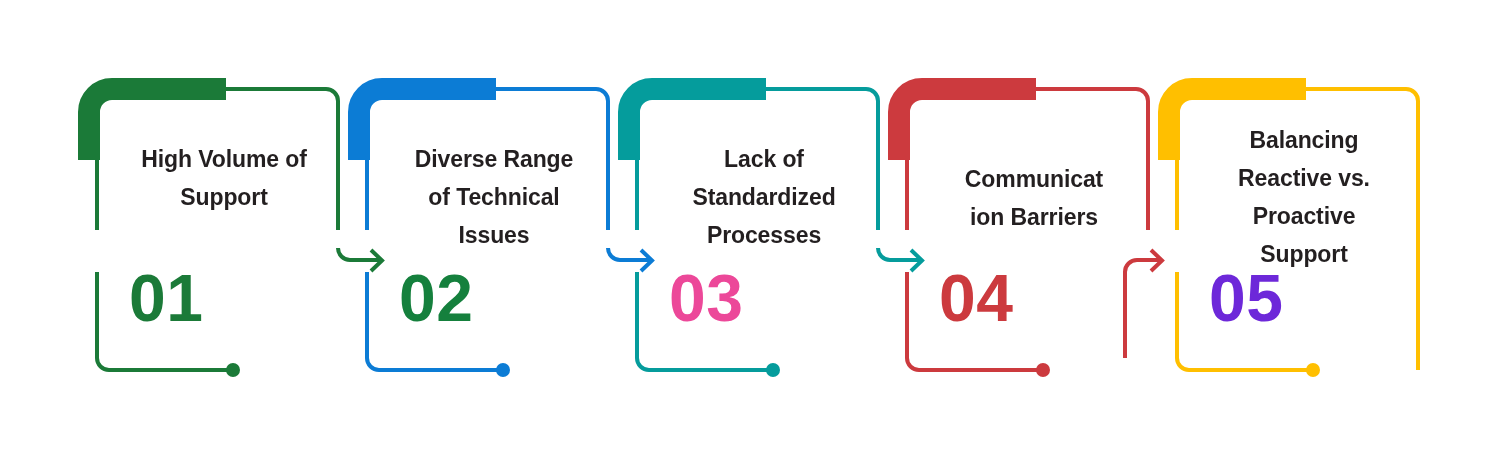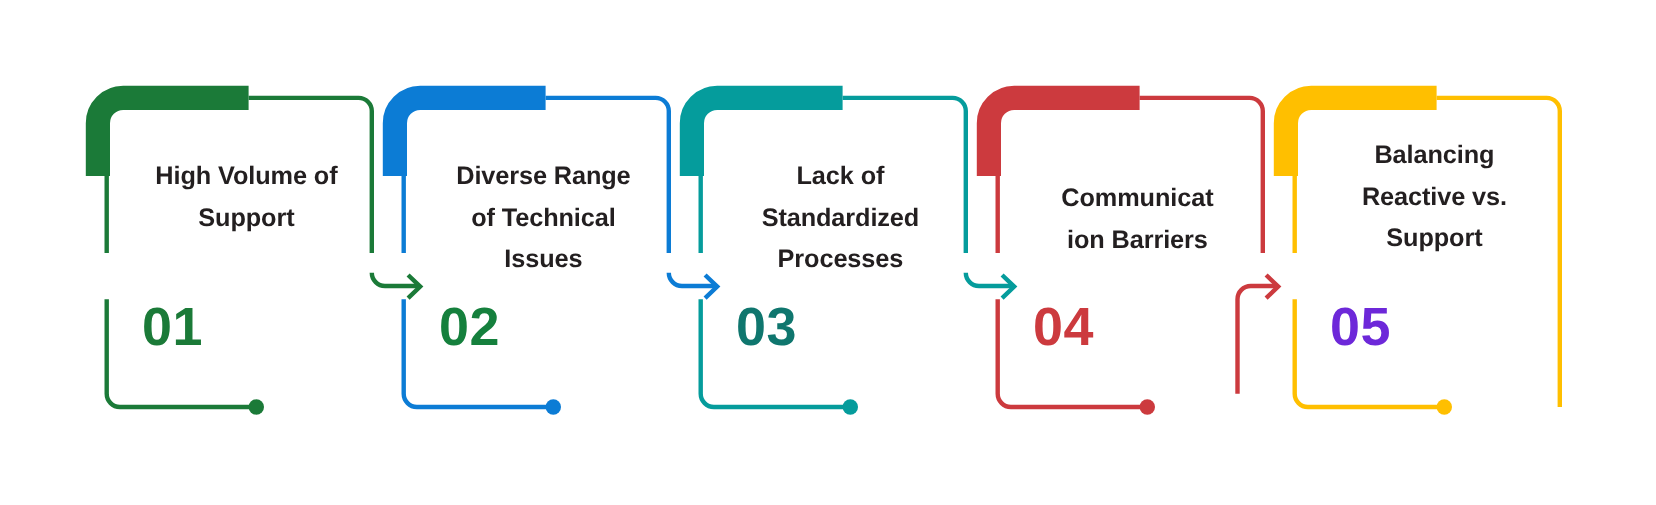--- a/index.html
+++ b/index.html
@@ -41,21 +41,21 @@
     font-size: 23px;
     font-weight: bold;
     line-height: 38px;
     color: #231f20;
     letter-spacing: -0.1px;
   }
   .card-number {
     position: absolute;
     left: 40px;
     top: 196px;
-    font-size: 49px;
+    font-size: 66px;
     font-weight: bold;
     line-height: 49px;
     letter-spacing: 0.5px;
   }
   .t-lines3 { top: 62px; }
   .t-lines4 { top: 43px; }
   .t-lines2 { top: 82px; }
 </style>
 </head>
 <body>
@@ -130,33 +130,34 @@
     </div>
     <div class="card-number" style="color:#15803d;">02</div>
   </div>
 
   <div class="card" style="left:629px;">
     <div class="card-title t-lines3">
       <div>Lack of</div>
       <div>Standardized</div>
       <div>Processes</div>
     </div>
-    <div class="card-number" style="color:#0f766e;">03</div>
+    <div class="card-number" style="color:#ec4899;">03</div>
   </div>
 
   <div class="card" style="left:899px;">
     <div class="card-title t-lines2">
       <div>Communicat</div>
       <div>ion Barriers</div>
     </div>
     <div class="card-number" style="color:#CC3A3E;">04</div>
   </div>
 
   <div class="card" style="left:1169px;">
     <div class="card-title t-lines4">
       <div>Balancing</div>
       <div>Reactive vs.</div>
+      <div>Proactive</div>
       <div>Support</div>
     </div>
     <div class="card-number" style="color:#6d28d9;">05</div>
   </div>
 
 </div>
 
 </body></html>

